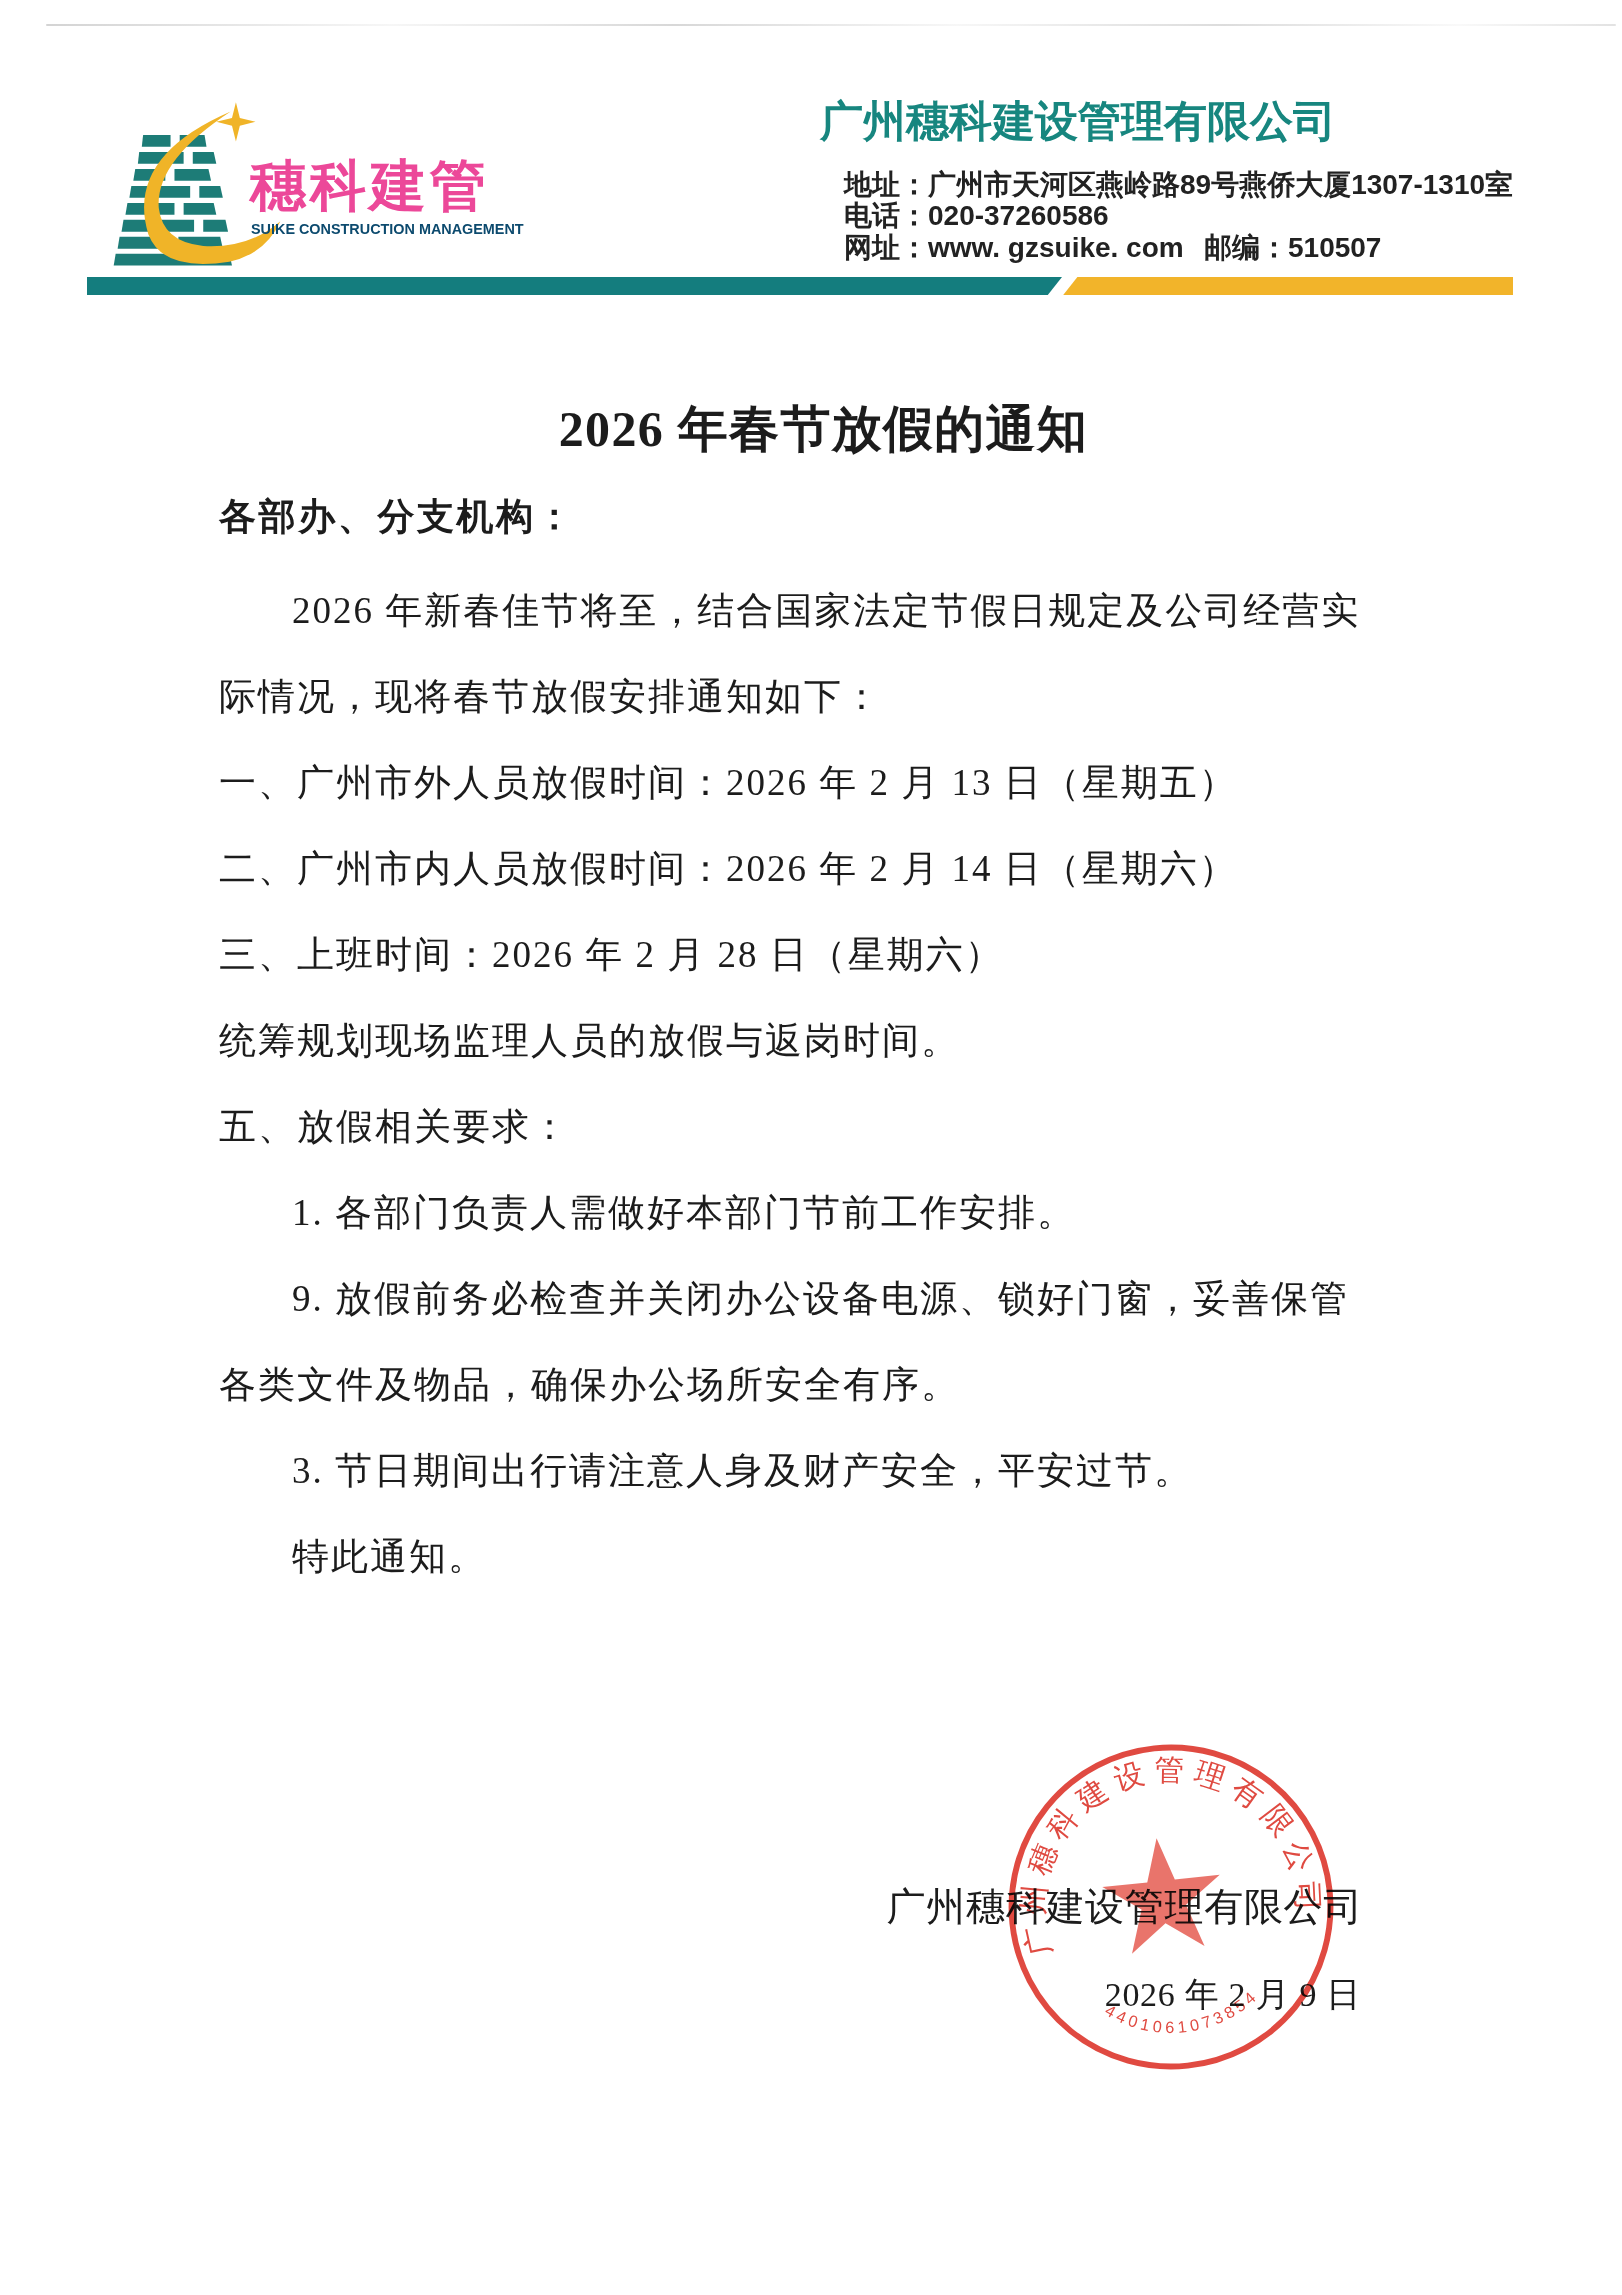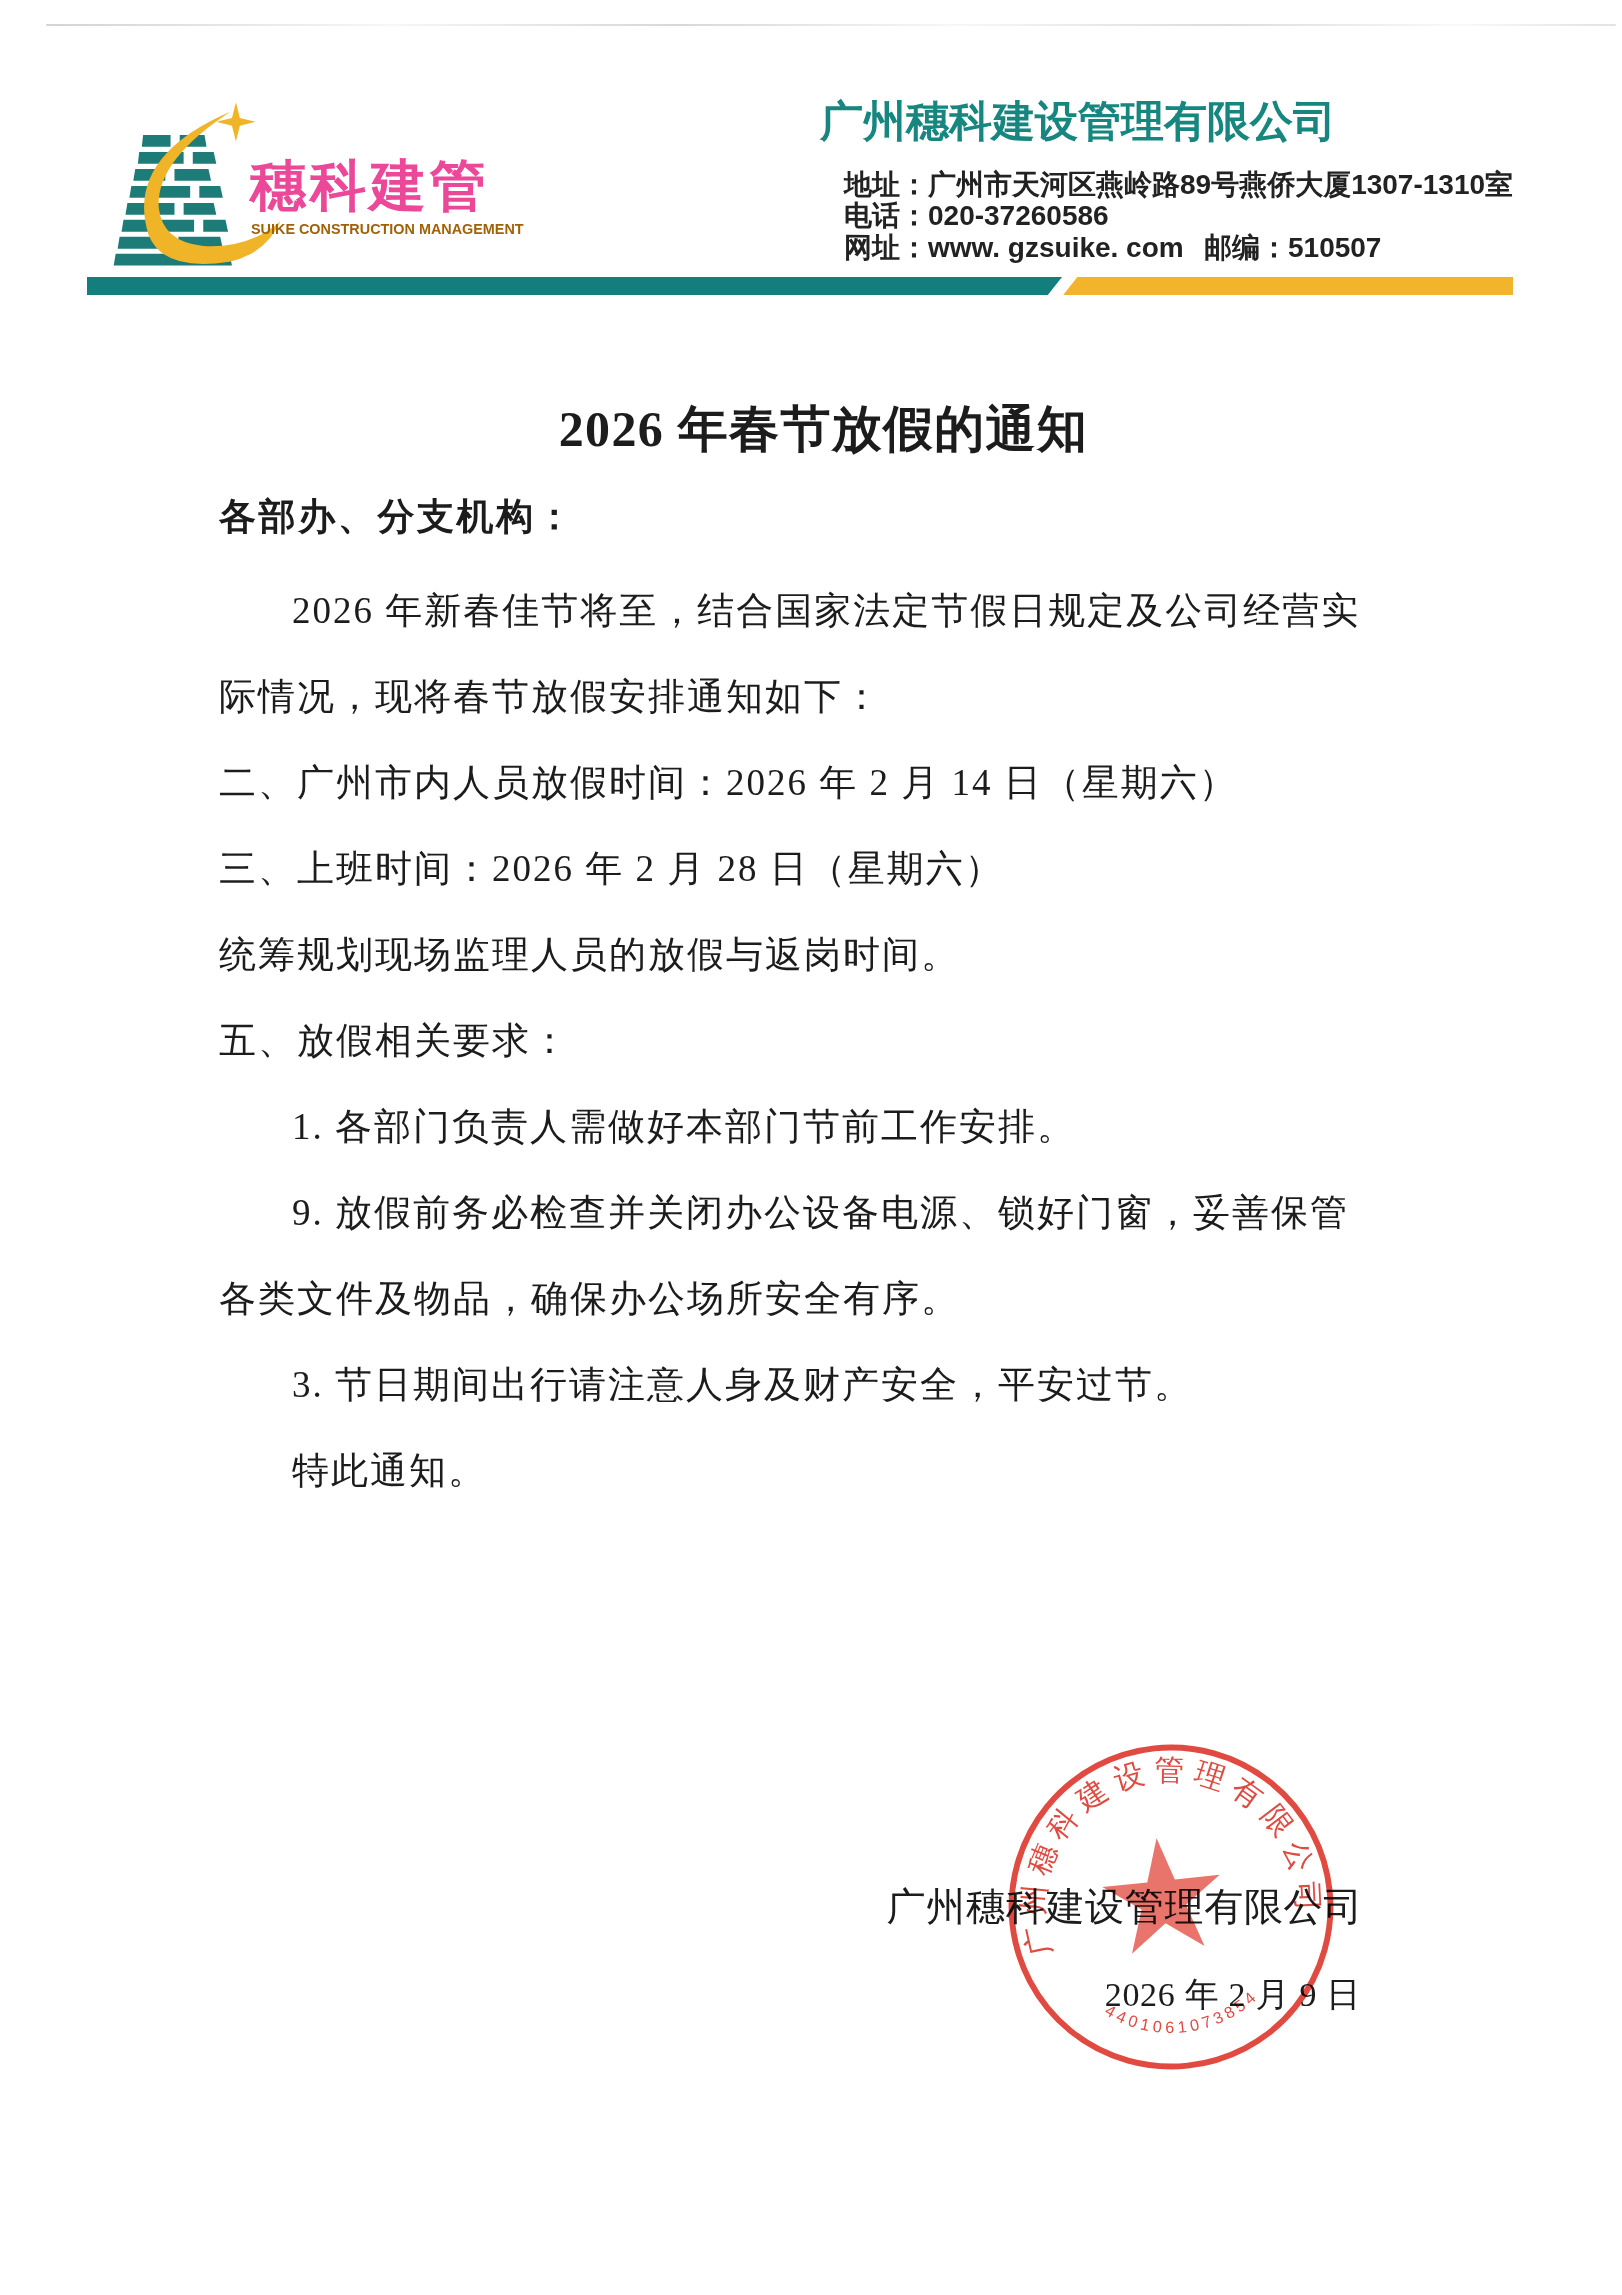--- a/index.html
+++ b/index.html
@@ -9,21 +9,21 @@
   .artifact-top{position:absolute;left:46px;top:23.6px;width:1570px;height:2px;border-radius:1.3px;
     background:linear-gradient(90deg,rgba(120,120,120,.32),rgba(170,170,170,.10) 22%,rgba(125,125,125,.30) 40%,
       rgba(175,175,175,.10) 58%,rgba(130,130,130,.28) 75%,rgba(180,180,180,.08) 90%,rgba(140,140,140,.25));}
   
   .logo-svg{position:absolute;left:92px;top:97px;}
   .brand-cn{position:absolute;left:250px;top:156px;width:262px;
     font-family:"Liberation Sans","DejaVu Sans",sans-serif;font-weight:bold;
     font-size:56px;line-height:60px;letter-spacing:3.9px;color:#ec4899;white-space:nowrap;}
   .brand-en{position:absolute;left:251px;top:221px;width:262px;
     font-family:"Liberation Sans","DejaVu Sans",sans-serif;font-weight:bold;
-    font-size:14.4px;letter-spacing:0px;color:#a16207;white-space:nowrap;}
+    font-size:14.4px;letter-spacing:0px;color:#0c4a6e;white-space:nowrap;}
   .company-name{position:absolute;left:820px;top:98px;
     font-family:"Liberation Sans","DejaVu Sans",sans-serif;font-weight:bold;
     font-size:43px;line-height:47px;color:#17867f;white-space:nowrap;}
   .info-line{position:absolute;left:844px;white-space:nowrap;
     font-family:"Liberation Sans","DejaVu Sans",sans-serif;font-weight:bold;
     font-size:28px;line-height:31px;color:#222;}
   .info-address{top:169px;}
   .info-phone{top:200px;}
   .info-web{top:232px;}
   .info-post{position:absolute;left:1204px;top:232px;white-space:nowrap;
@@ -96,20 +96,21 @@
 
   <div class="bar bar-teal"></div>
   <div class="bar bar-yellow"></div>
 
   <h1 class="title">2026 年春节放假的通知</h1>
 
   <div class="body-lines" id="body-lines">
       <div class="body-line bold">各部办、分支机构：</div>
       <div class="body-line indent">2026 年新春佳节将至，结合国家法定节假日规定及公司经营实</div>
       <div class="body-line">际情况，现将春节放假安排通知如下：</div>
+      <div class="body-line">一、广州市外人员放假时间：2026 年 2 月 13 日（星期五）</div>
       <div class="body-line">二、广州市内人员放假时间：2026 年 2 月 14 日（星期六）</div>
       <div class="body-line">三、上班时间：2026 年 2 月 28 日（星期六）</div>
       <div class="body-line">统筹规划现场监理人员的放假与返岗时间。</div>
       <div class="body-line">五、放假相关要求：</div>
       <div class="body-line indent">1. 各部门负责人需做好本部门节前工作安排。</div>
       <div class="body-line indent">9. 放假前务必检查并关闭办公设备电源、锁好门窗，妥善保管</div>
       <div class="body-line">各类文件及物品，确保办公场所安全有序。</div>
       <div class="body-line indent">3. 节日期间出行请注意人身及财产安全，平安过节。</div>
       <div class="body-line indent">特此通知。</div>
     </div>

